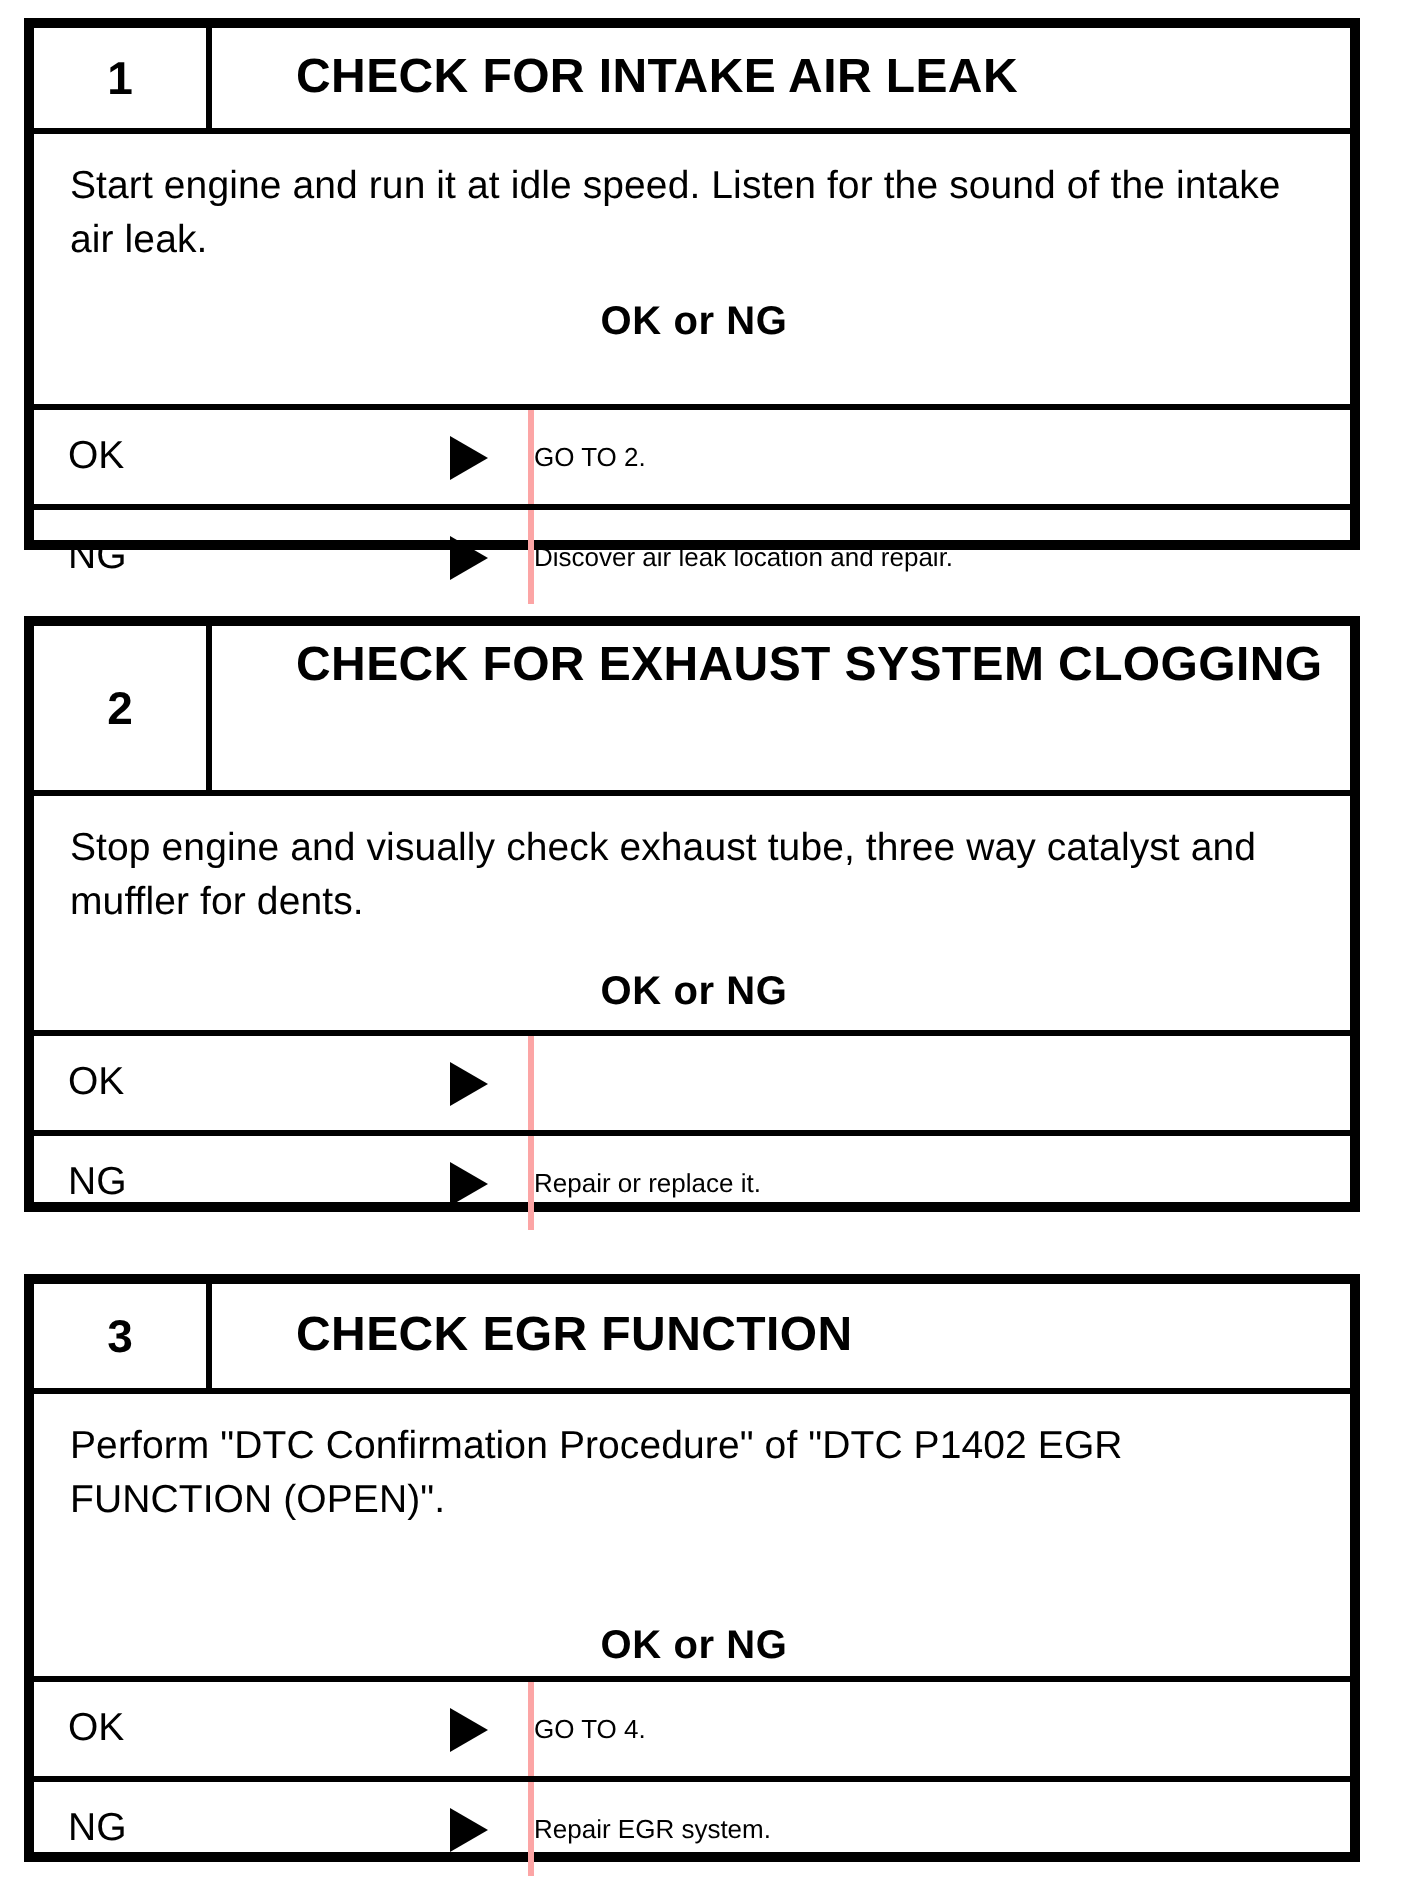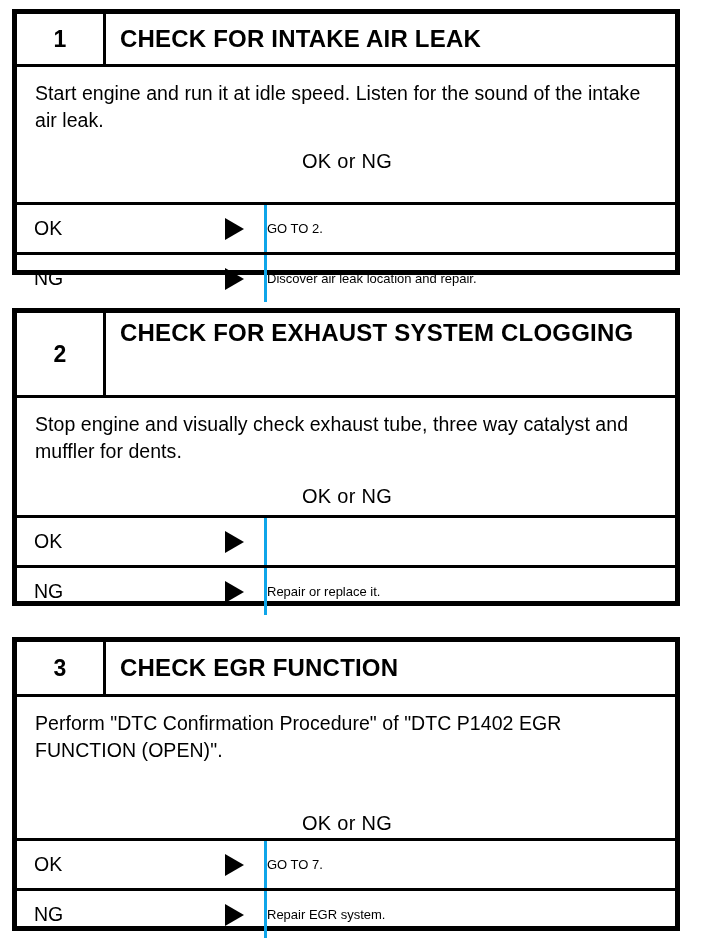--- a/index.html
+++ b/index.html
@@ -58,20 +58,21 @@
   .step-title {
     flex: 1 1 auto;
     display: flex;
     align-items: center;
     padding: 6px 10px 6px 14px;
     font-size: 24px;
     font-weight: bold;
     line-height: 1.12;
     letter-spacing: 0.2px;
     text-transform: uppercase;
+    margin-left: 28px;
   }
   #block-1 .step-header { height: 50px; }
   #block-2 .step-header { height: 82px; }
   #block-3 .step-header { height: 52px; }
   #block-2 .step-title { align-items: flex-start; padding-top: 7px; }
 
   
   .step-body {
     border-bottom: 3px solid #000000;
     padding: 13px 16px 0 18px;
@@ -83,40 +84,40 @@
 
   .instruction {
     font-size: 19.5px;
     line-height: 1.38;
     letter-spacing: 0.05px;
     margin: 0;
   }
   .verdict-prompt {
     text-align: center;
     font-size: 20px;
-    font-weight: normal;
+    font-weight: bold;
     letter-spacing: 0.3px;
   }
   #block-1 .verdict-prompt { margin-top: 16px; }
   #block-2 .verdict-prompt { margin-top: 20px; }
   #block-3 .verdict-prompt { margin-top: 48px; }
 
   
   .outcome-row {
     display: flex;
     align-items: stretch;
     height: 47px;
   }
   .outcome-row.with-rule {
     border-bottom: 3px solid #000000;
   }
   .outcome-result {
     width: 250px;
     flex: 0 0 250px;
-    border-right: 3px solid #0ea5e9;
+    border-right: 3px solid #fca5a5;
     display: flex;
     align-items: center;
     padding-left: 17px;
     box-sizing: border-box;
     position: relative;
     font-size: 19.5px;
   }
   .arrow-icon {
     position: absolute;
     right: 20px;
@@ -196,21 +197,21 @@
     </div>
     <div class="step-body">
       <p class="instruction">Perform "DTC Confirmation Procedure" of "DTC P1402 EGR FUNCTION (OPEN)".</p>
       <div class="verdict-prompt">OK or NG</div>
     </div>
     <div class="outcome-row with-rule">
       <div class="outcome-result">
         <span>OK</span>
         <span class="arrow-icon"></span>
       </div>
-      <div class="outcome-action">GO TO 7.</div>
+      <div class="outcome-action">GO TO 4.</div>
     </div>
     <div class="outcome-row">
       <div class="outcome-result">
         <span>NG</span>
         <span class="arrow-icon"></span>
       </div>
       <div class="outcome-action">Repair EGR system.</div>
     </div>
   </div>
 

